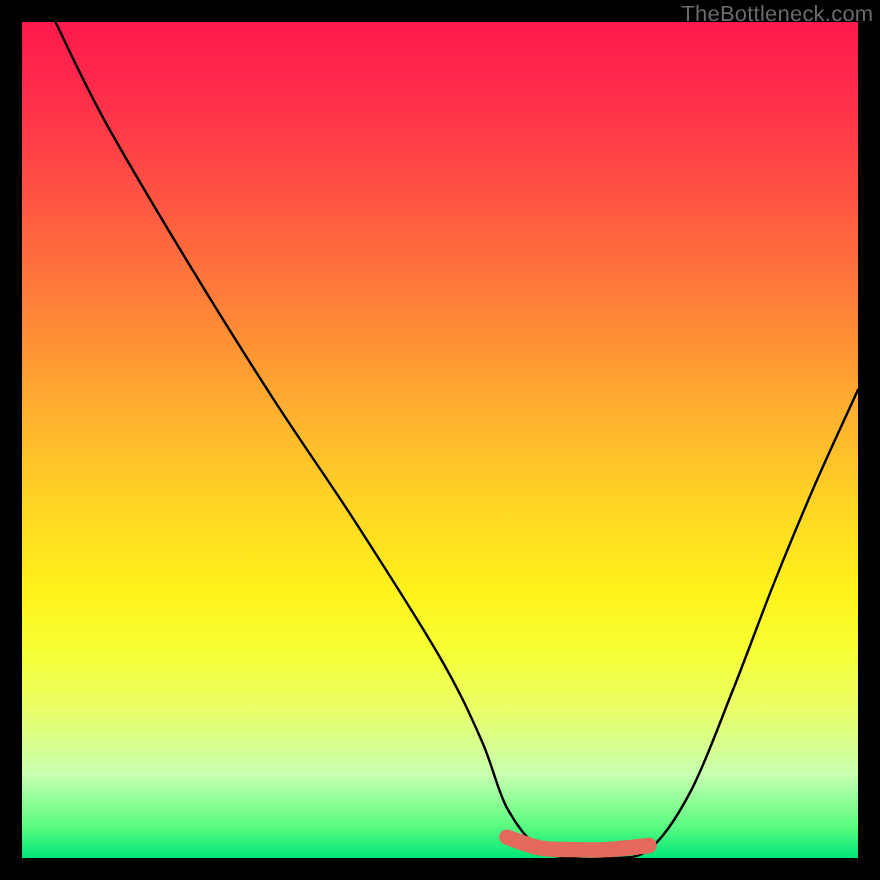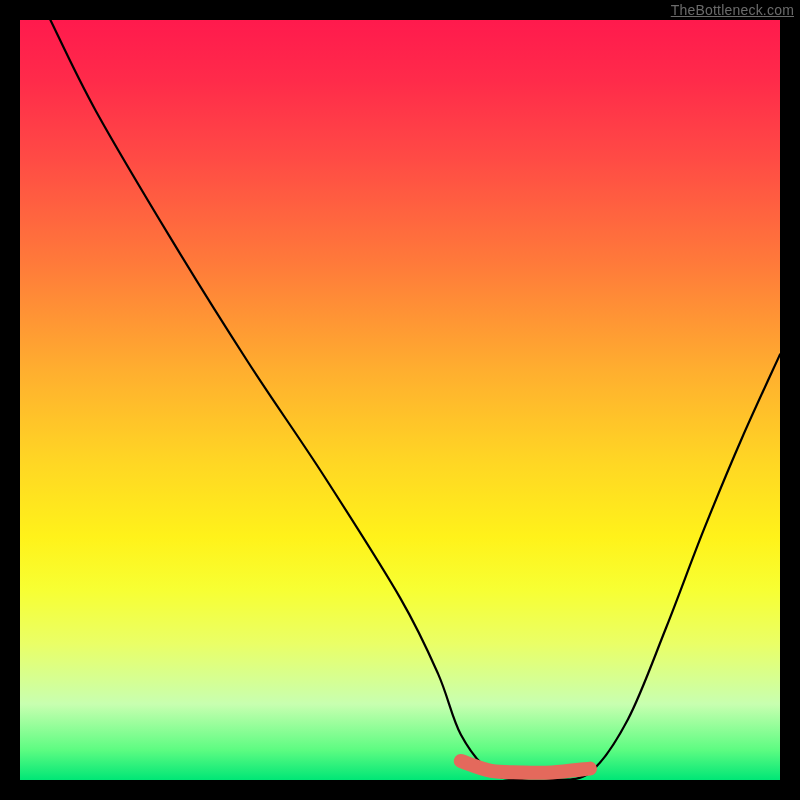--- a/index.html
+++ b/index.html
@@ -45,25 +45,24 @@
       #c8ffb0 90%,
       #5efc82 96%,
       #00e676 100%
     );
   }
   .attribution {
     position: absolute;
     top: 2px;
     right: 6px;
     color: #6b6b6b;
-    font-size: 14px;
+    font-size: 20px;
     font-weight: 500;
     letter-spacing: 0.2px;
     user-select: none;
-    text-decoration: underline;
   }
   svg.curves {
     position: absolute;
     left: 0;
     top: 0;
     width: 760px;
     height: 760px;
     overflow: visible;
   }
 </style>

